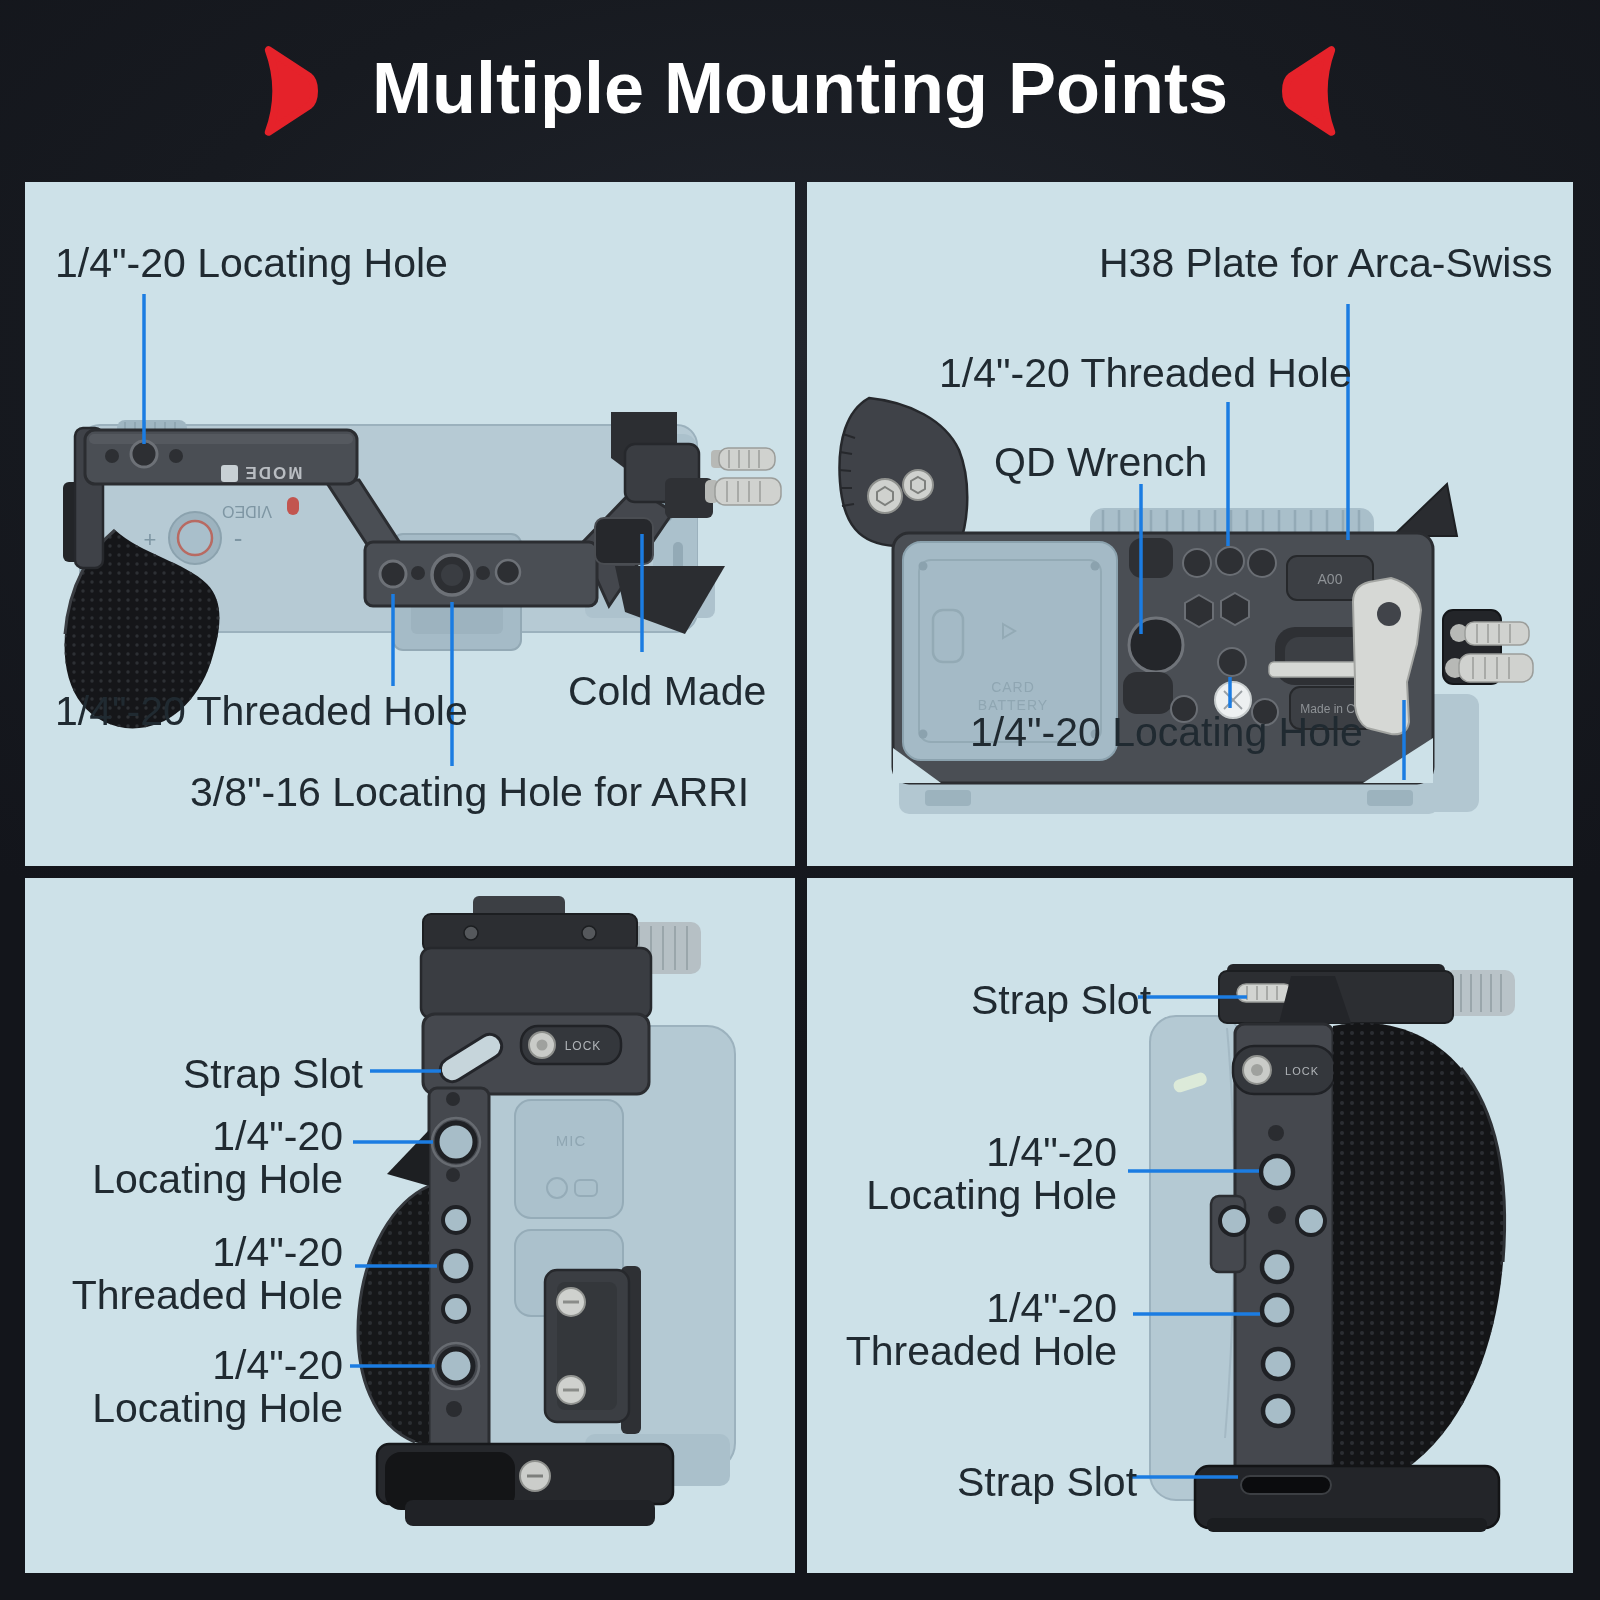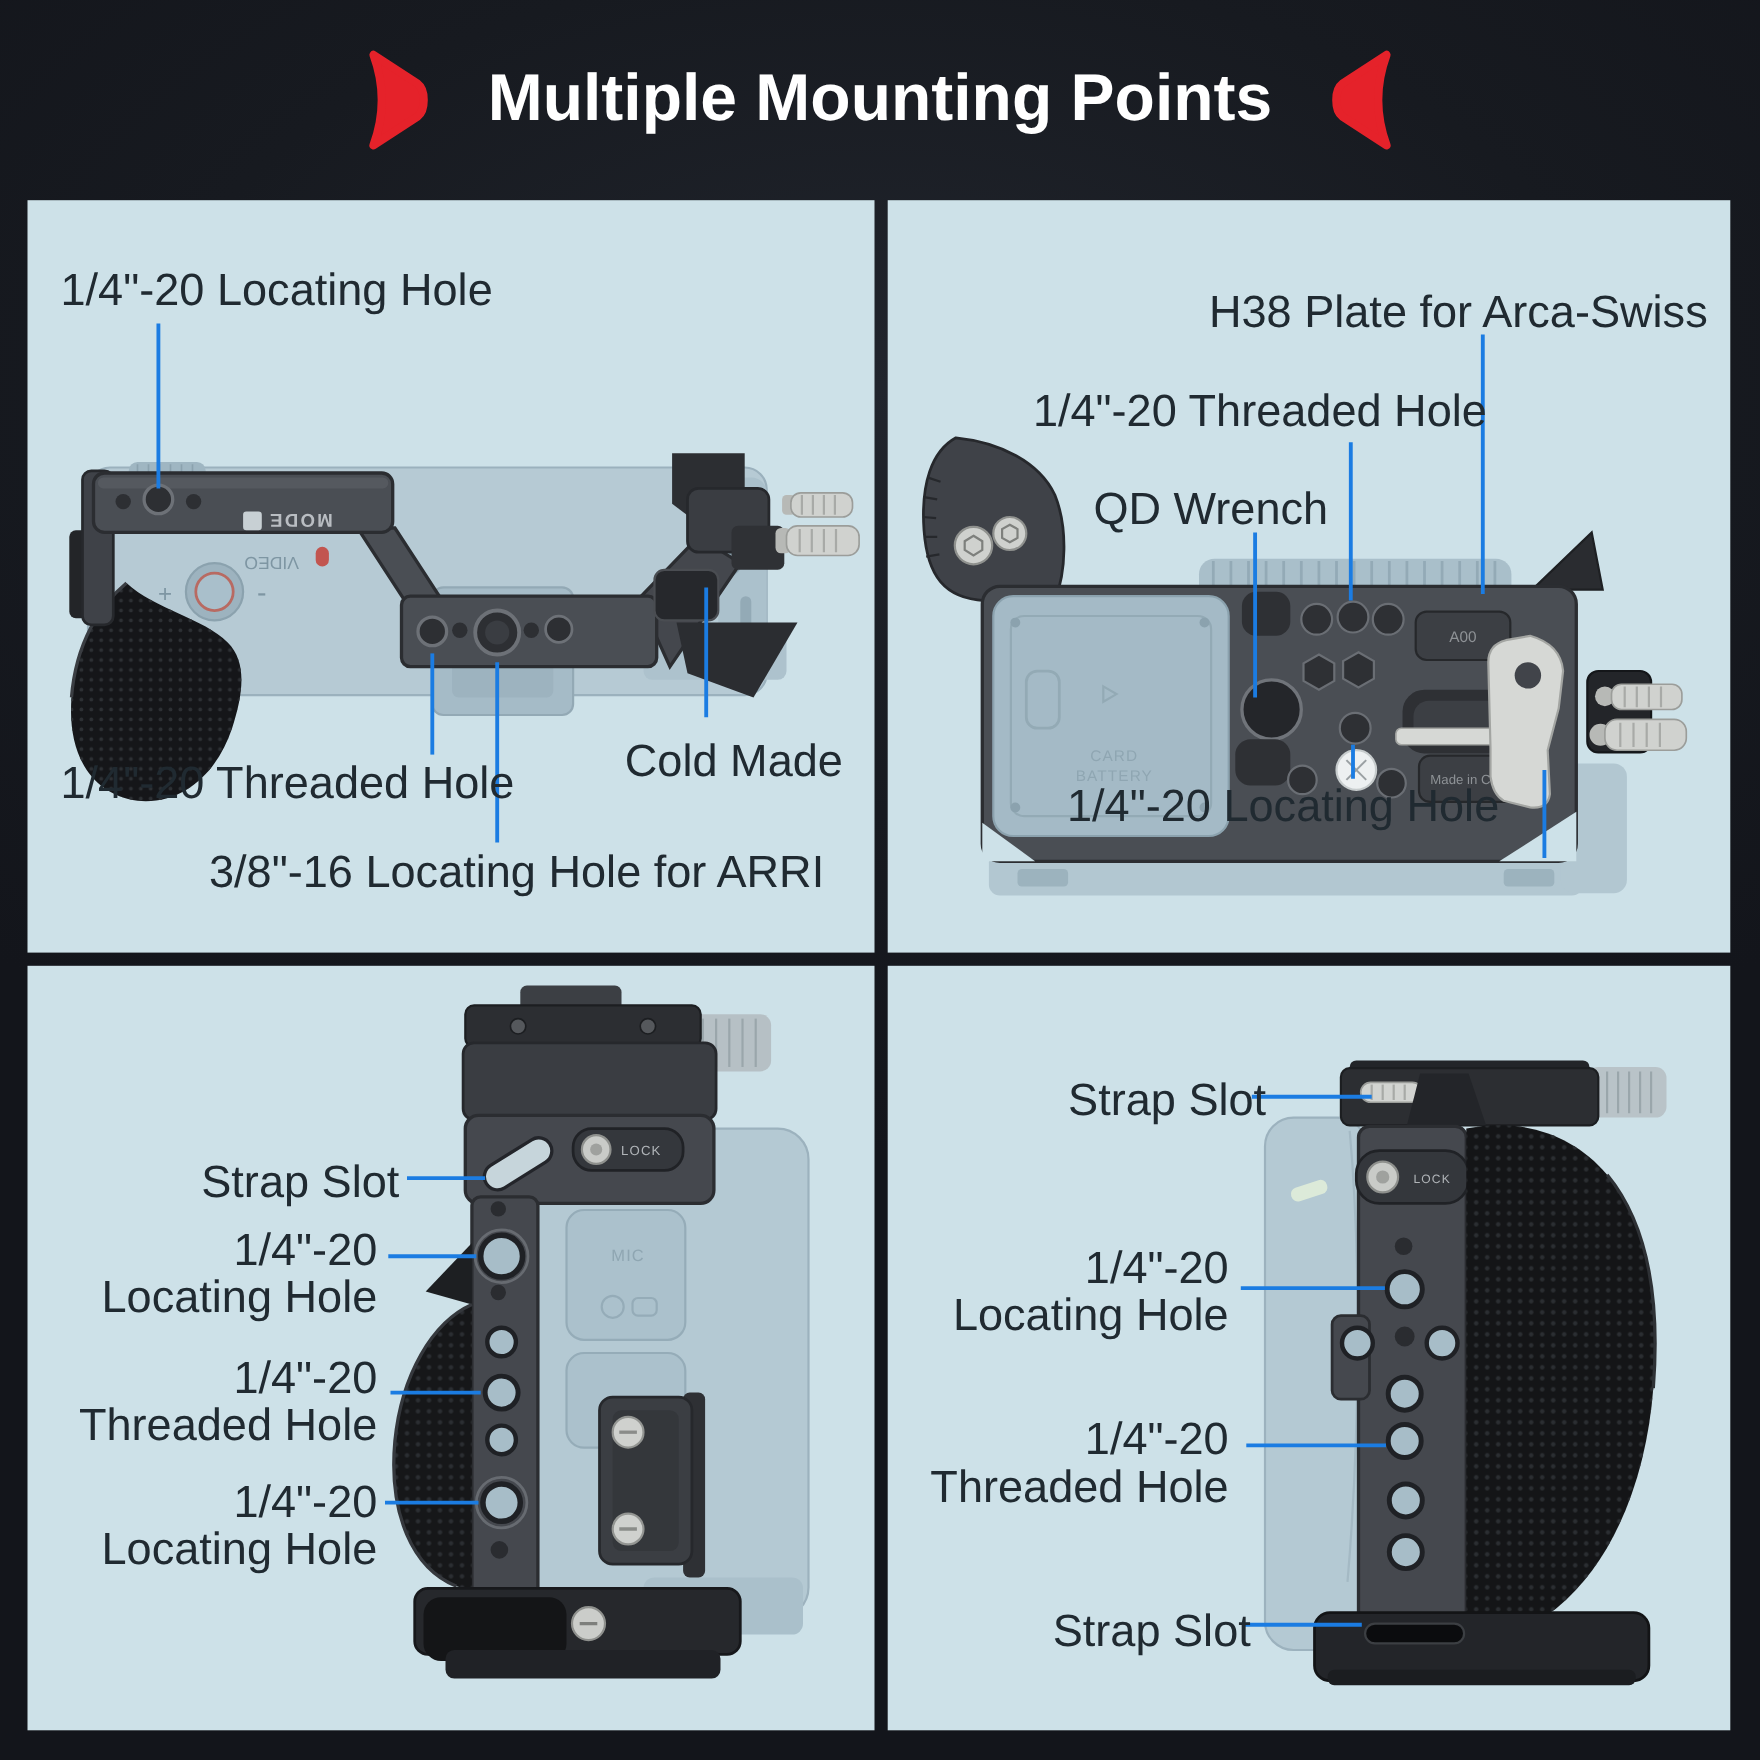--- a/index.html
+++ b/index.html
@@ -3,21 +3,21 @@
 <meta charset="utf-8">
 <style>
   html,body{margin:0;padding:0;background:#14161c;}
   .canvas{
     position:relative;width:1600px;height:1600px;overflow:hidden;
     background:radial-gradient(ellipse 1200px 700px at 50% 22%, #21252d 0%, #171a20 55%, #13151b 100%);
     font-family:"Liberation Sans","DejaVu Sans",sans-serif;
   }
   
   .header{position:absolute;left:0;top:0;width:1600px;height:182px;display:flex;align-items:center;justify-content:center;gap:54px;}
-  .title{color:#ffffff;font-size:60px;font-weight:700;letter-spacing:0px;white-space:nowrap;padding-bottom:6px;}
+  .title{color:#ffffff;font-size:72px;font-weight:700;letter-spacing:0px;white-space:nowrap;padding-bottom:6px;}
   .arrow{width:56px;height:94px;flex:0 0 auto;}
   
   .panel{position:absolute;background:#cde1e8;overflow:hidden;}
   .panel-tl{left:25px;top:182px;width:770px;height:684px;}
   .panel-tr{left:807px;top:182px;width:766px;height:684px;}
   .panel-bl{left:25px;top:878px;width:770px;height:695px;}
   .panel-br{left:807px;top:878px;width:766px;height:695px;}
   .art{position:absolute;left:0;top:0;}
   .lbl{position:absolute;color:#202a31;font-size:41px;line-height:1.05;white-space:nowrap;}
   .lbl2{position:absolute;color:#202a31;font-size:41px;line-height:43px;text-align:right;white-space:nowrap;}
@@ -256,21 +256,21 @@
       </g>
 
       <g stroke="#1b7ce2" stroke-width="3.5">
         <line x1="541" y1="122" x2="541" y2="358"></line>
         <line x1="421" y1="220" x2="421" y2="364"></line>
         <line x1="334" y1="302" x2="334" y2="452"></line>
         <line x1="423" y1="495" x2="423" y2="526"></line>
         <line x1="597" y1="518" x2="597" y2="598"></line>
       </g>
     </svg>
-    <div class="lbl" style="left:292px;top:80px">H38 Plate for Arca-Swiss</div>
+    <div class="lbl" style="left:292px;top:60px">H38 Plate for Arca-Swiss</div>
     <div class="lbl" style="left:132px;top:170px">1/4"-20 Threaded Hole</div>
     <div class="lbl" style="left:187px;top:259px">QD Wrench</div>
     <div class="lbl" style="left:163px;top:529px">1/4"-20 Locating Hole</div>
   </div>
 
   <div class="panel panel-bl">
     <svg class="art" width="770" height="695" viewBox="0 0 770 695">
       <defs>
         <pattern id="hexP3" width="10" height="10" patternUnits="userSpaceOnUse">
           <circle cx="5" cy="5" r="2" fill="#2b2e32"></circle>

